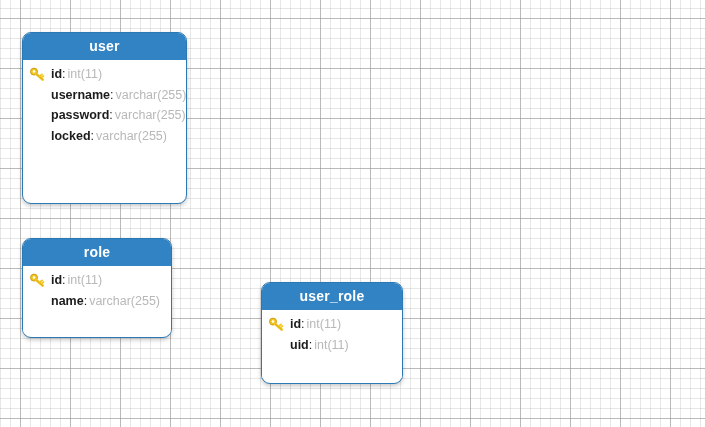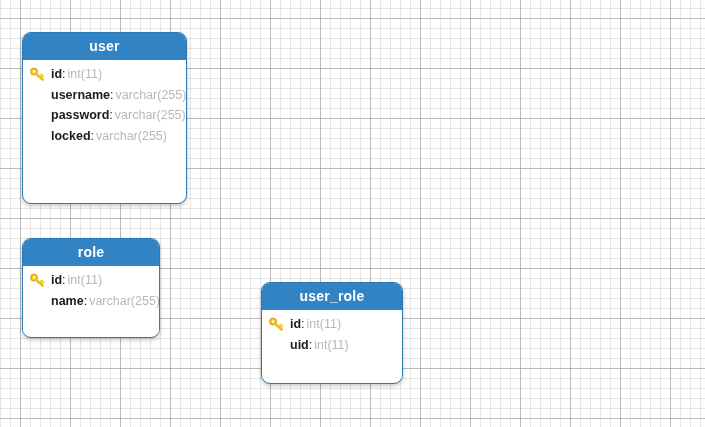--- a/index.html
+++ b/index.html
@@ -112,21 +112,21 @@
             <path d="M7.2 7.0 L13.6 12.6" stroke="#f3c620" stroke-width="2.6" stroke-linecap="round"></path>
             <path d="M7.2 7.0 L13.6 12.6" stroke="#c9960a" stroke-width="0.55" fill="none" stroke-linecap="round"></path>
             <path d="M11.0 8.9 L13.0 7.4" stroke="#f3c620" stroke-width="1.9" stroke-linecap="round"></path>
             <path d="M12.7 10.4 L14.6 9.0" stroke="#f3c620" stroke-width="1.6" stroke-linecap="round"></path>
           </svg><span class="field-name">id</span><span class="field-sep">:</span><span class="field-type">int(11)</span></div>
         <div class="field-row"><span class="field-name">username</span><span class="field-sep">:</span><span class="field-type">varchar(255)</span></div>
         <div class="field-row"><span class="field-name">password</span><span class="field-sep">:</span><span class="field-type">varchar(255)</span></div>
         <div class="field-row"><span class="field-name">locked</span><span class="field-sep">:</span><span class="field-type">varchar(255)</span></div>
       </div>
     </div>
-    <div class="entity" style="left: 22px; top: 238px; width: 138px; height: 100px;">
+    <div class="entity" style="left: 22px; top: 238px; width: 150px; height: 100px;">
       <div class="entity-header">role</div>
       <div class="entity-body">
         <div class="field-row"><svg viewBox="0 0 17 14" class="key-icon">
             <circle cx="5.0" cy="4.6" r="3.5" fill="#f3c620" stroke="#c9960a" stroke-width="0.9"></circle>
             <circle cx="5.0" cy="4.6" r="1.25" fill="#ffffff"></circle>
             <path d="M7.2 7.0 L13.6 12.6" stroke="#f3c620" stroke-width="2.6" stroke-linecap="round"></path>
             <path d="M7.2 7.0 L13.6 12.6" stroke="#c9960a" stroke-width="0.55" fill="none" stroke-linecap="round"></path>
             <path d="M11.0 8.9 L13.0 7.4" stroke="#f3c620" stroke-width="1.9" stroke-linecap="round"></path>
             <path d="M12.7 10.4 L14.6 9.0" stroke="#f3c620" stroke-width="1.6" stroke-linecap="round"></path>
           </svg><span class="field-name">id</span><span class="field-sep">:</span><span class="field-type">int(11)</span></div>

